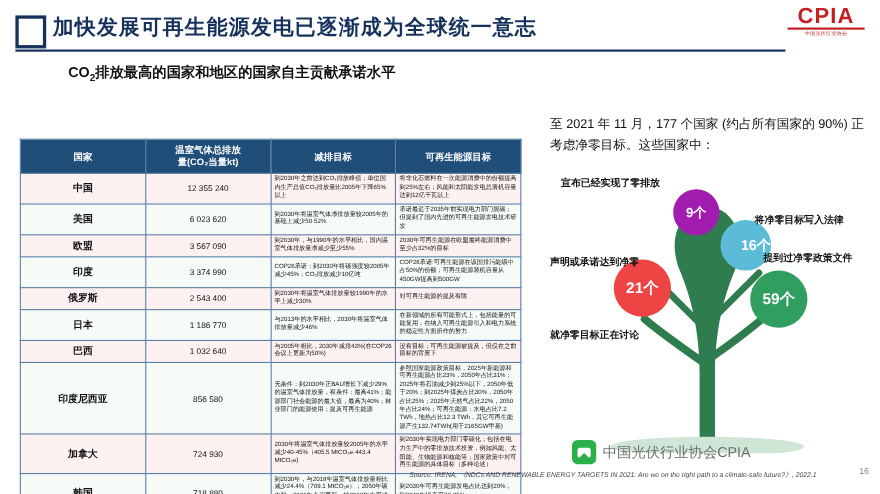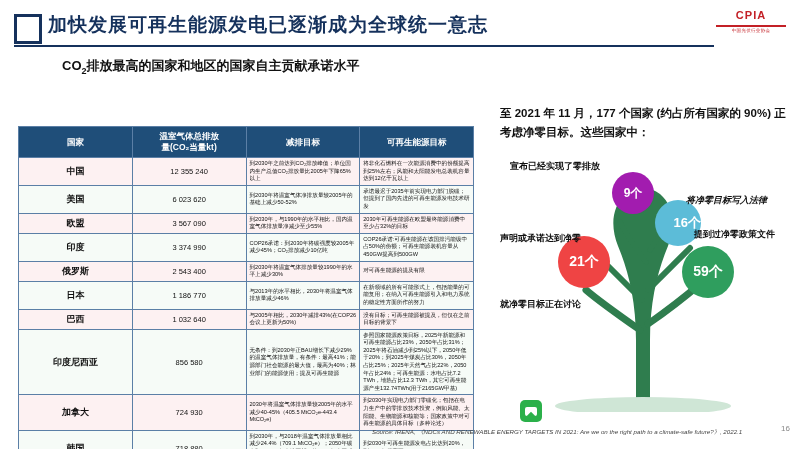--- a/index.html
+++ b/index.html
@@ -8,40 +8,40 @@
     background:#ffffff;
     font-family:"Liberation Sans","DejaVu Sans",sans-serif;
     position:relative;overflow:hidden;
   }
   
   .header{position:absolute;left:0;top:0;width:800px;height:52px;}
   .hdr-mark{position:absolute;left:14px;top:14px;width:22px;height:24px;border:3px solid #15315c;background:#fff;}
   .hdr-title{position:absolute;left:48px;top:12px;font-size:19px;font-weight:bold;color:#15315c;letter-spacing:1px;white-space:nowrap;}
   .hdr-rule{position:absolute;left:14px;top:45px;width:700px;height:2px;background:#15315c;}
   .logo{position:absolute;right:12px;top:8px;width:74px;height:36px;text-align:center;}
-  .logo-top{font-size:11px;font-weight:bold;color:#c32026;letter-spacing:1px;line-height:15px;}
+  .logo-top{font-size:20px;font-weight:bold;color:#c32026;letter-spacing:1px;line-height:15px;}
   .logo-bar{width:70px;height:2px;background:#c32026;margin:2px auto 1px auto;}
   .logo-sub{font-size:4.5px;color:#c32026;letter-spacing:.3px;line-height:6px;}
 
   
   .tbl-title{position:absolute;left:62px;top:57px;font-size:13px;font-weight:bold;color:#111;}
   .tbl-title sub{font-size:9px;}
 
   
   .table{position:absolute;left:18px;top:78px;width:456px;border-collapse:collapse;table-layout:fixed;margin-top:48px;}
   .table td,.table th{border:1px solid #5b7fa6;vertical-align:middle;}
   .table thead th{background:#1f4e79;color:#ffffff;font-size:8.5px;font-weight:bold;padding:4px 2px;text-align:center;line-height:11px;}
   .c-country{width:42px;text-align:center;font-size:9px;font-weight:bold;color:#111;background:#fdf1f2;}
   .c-emis{width:64px;text-align:center;font-size:7.5px;color:#111;background:#fdf1f2;}
   .c-cut{width:160px;font-size:5.6px;color:#111;line-height:7.6px;padding:2px 3px;background:#fdf1f2;}
   .c-ren{width:196px;font-size:5.6px;color:#111;line-height:7.6px;padding:2px 3px;background:#fdf1f2;}
   .row-alt .c-country,.row-alt .c-emis,.row-alt .c-cut,.row-alt .c-ren{background:#f6fbf7;}
 
   
-  .right-note{position:absolute;left:500px;top:104px;width:292px;font-size:11.5px;font-weight:bold;color:#111;line-height:19px;}
+  .right-note{position:absolute;left:500px;top:104px;width:292px;font-size:11.5px;font-weight:normal;color:#111;line-height:19px;}
   .tree{position:absolute;left:500px;top:150px;width:292px;height:262px;}
   .tree svg{position:absolute;left:0;top:0;}
   .bubble{position:absolute;border-radius:50%;color:#ffffff;font-weight:bold;text-align:center;display:flex;align-items:center;justify-content:center;}
   .lbl{position:absolute;font-size:9px;font-weight:bold;color:#111;white-space:nowrap;}
 
   
   .wm{position:absolute;left:520px;top:400px;display:flex;align-items:center;}
   .wm-ico{width:22px;height:22px;border-radius:5px;background:#2bb04a;position:relative;margin-right:6px;}
   .wm-ico:before{content:"";position:absolute;left:5px;top:7px;width:12px;height:9px;border-radius:2px;background:#fff;}
   .wm-ico:after{content:"";position:absolute;left:8px;top:13px;width:6px;height:6px;background:#2bb04a;transform:rotate(45deg);}
@@ -163,24 +163,25 @@
     <span>16个</span>
   </div>
   <div class="bubble" style="left:182px;top:96px;width:52px;height:52px;background:#2f9e5e;font-size:14px;">
     <span>59个</span>
   </div>
   <div class="bubble" style="left:58px;top:86px;width:52px;height:52px;background:#ef4444;font-size:14px;">
     <span>21个</span>
   </div>
 
   <div class="lbl" style="left:10px;top:10px;">宣布已经实现了零排放</div>
-  <div class="lbl" style="left:186px;top:44px;font-style:italic;">将净零目标写入法律</div>
+  <div class="lbl" style="left:186px;top:44px;">将净零目标写入法律</div>
   <div class="lbl" style="left:194px;top:78px;">提到过净零政策文件</div>
   <div class="lbl" style="left:0px;top:82px;">声明或承诺达到净零</div>
   <div class="lbl" style="left:0px;top:148px;">就净零目标正在讨论</div>
 </div>
 
 <div class="wm">
   <div class="wm-ico"></div>
+  <div class="wm-txt">中国光伏行业协会CPIA</div>
 </div>
 
 <div class="source">Source: IRENA, 《NDCs AND RENEWABLE ENERGY TARGETS IN 2021: Are we on the right path to a climate-safe future?》, 2022.1</div>
 <div class="pageno">16</div>
 
 </body></html>

